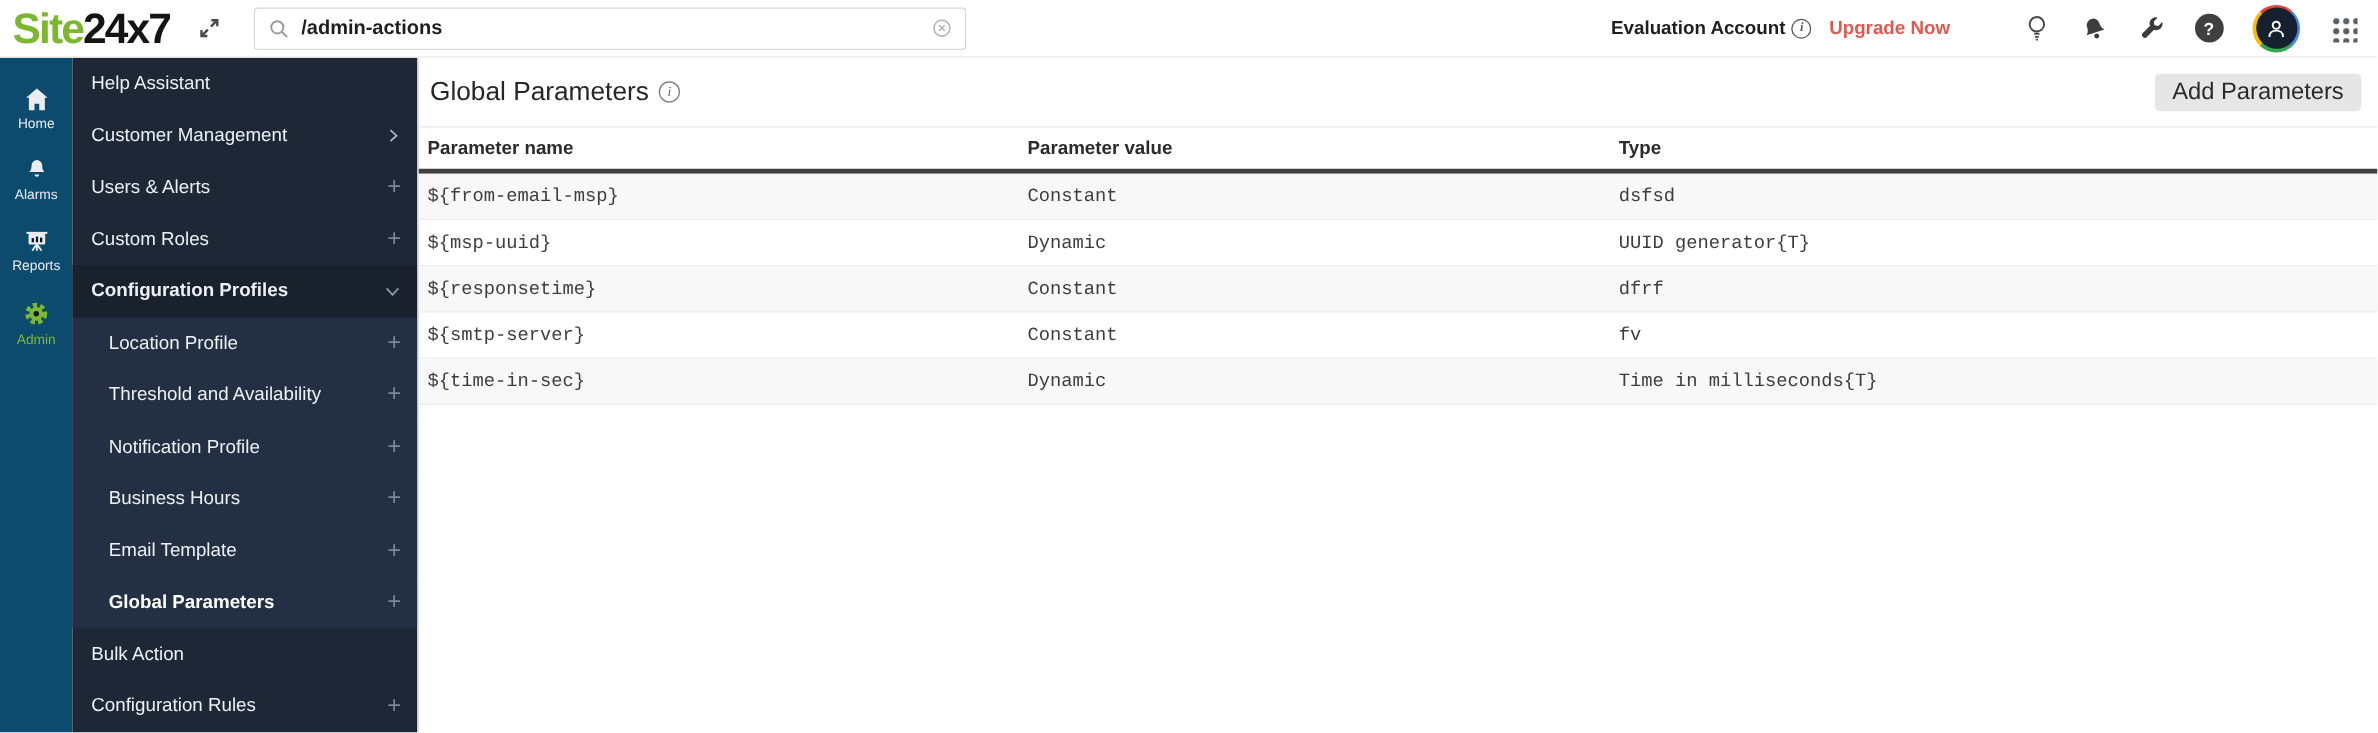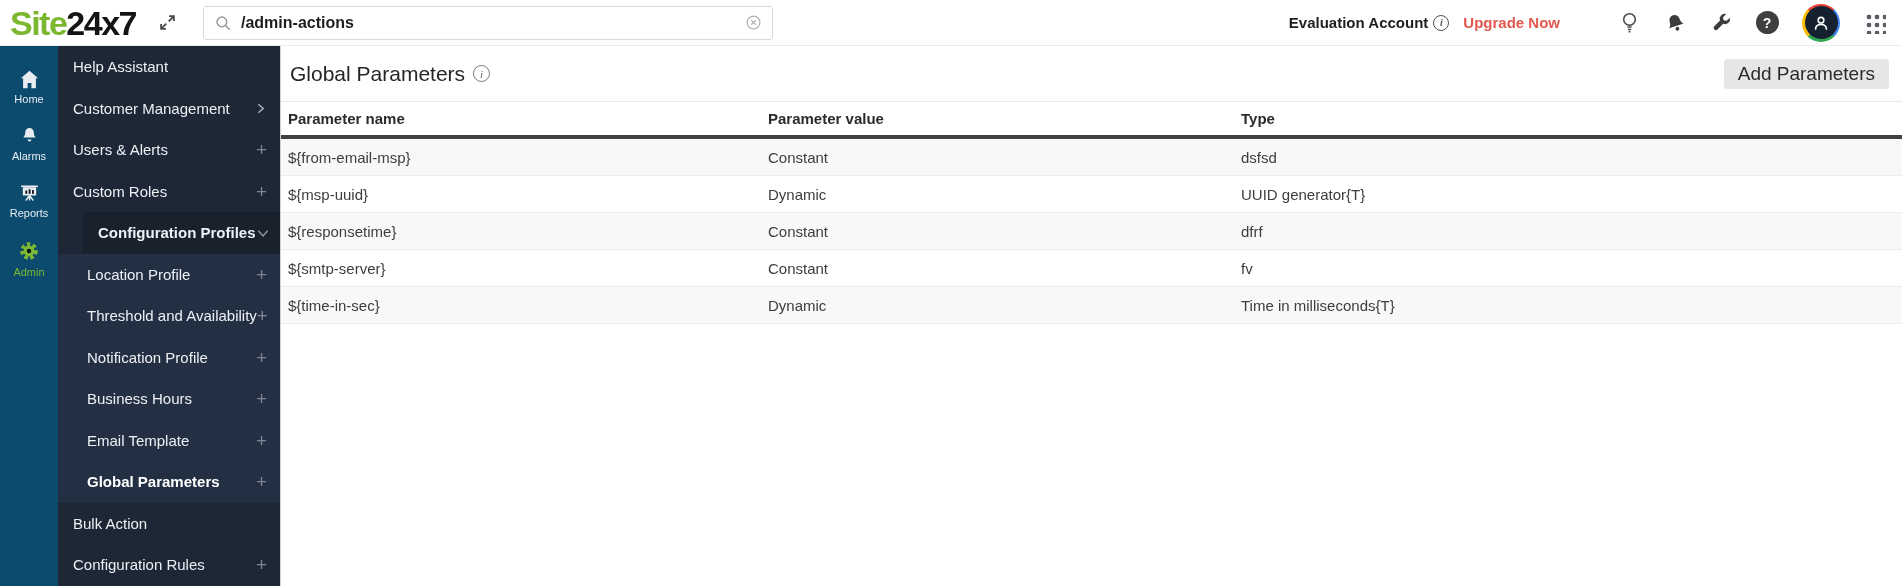--- a/index.html
+++ b/index.html
@@ -27,37 +27,37 @@
   .avatar-inner { width:33px; height:33px; border-radius:50%; background:#15212f; display:flex; align-items:center; justify-content:center; }
   .apps-grid { width:22px; height:22px; margin-left:24px; background-image:radial-gradient(circle, #5a5f66 2.3px, transparent 2.6px); background-size:8px 8px; background-position:1px 1px; cursor:pointer; }
   
   .app { display:flex; height:540px; }
   
   .rail { width:58px; background:#0c4a6e; display:flex; flex-direction:column; align-items:flex-end; padding-top:24px; flex-shrink:0; }
   .rail-item { display:flex; flex-direction:column; align-items:center; margin-bottom:21px; cursor:pointer; width:100%; }
   .rail-item .lbl { font-size:11px; color:#e9edf2; margin-top:4px; }
   .rail-item.active .lbl { color:#7cb832; }
   
-  .menu { width:222px; background:#1d2735; color:#edf0f4; flex-shrink:0; display:flex; flex-direction:column; }
+  .menu { width:276px; background:#1d2735; color:#edf0f4; flex-shrink:0; display:flex; flex-direction:column; }
   .menu-item { height:41.5px; display:flex; align-items:center; justify-content:space-between; padding:0 13px 0 15px; font-size:15px; cursor:pointer; flex-shrink:0; }
   .menu-item .mi-label { white-space:nowrap; }
-  .menu-item.section-open { background:#19212d; font-weight:bold;margin-left:25px; }
+  .menu-item.section-open { background:#19212d; font-weight:bold; }
   .menu-item.sub { background:#232f42; padding-left:29px; }
   .menu-item.selected .mi-label { font-weight:bold; color:#fff; }
   .plus-ic { color:#7d8694; font-size:19px; font-weight:400; line-height:1; }
   
   .main { flex:1; background:#fff; border-left:1px solid #cfd2d6; display:flex; flex-direction:column; }
   .page-head { height:56px; display:flex; align-items:center; justify-content:space-between; padding:0 13px 0 9px; border-bottom:1px solid #e9e9e9; }
   .page-title-wrap { display:flex; align-items:center; }
   .page-title { font-size:21px; color:#262626; }
   .title-info { width:17px; height:17px; border:1.4px solid #777; border-radius:50%; display:inline-flex; align-items:center; justify-content:center; font-size:11px; color:#666; margin-left:8px; font-style:italic; font-family:"Liberation Serif",serif; }
   .btn-add { background:#e6e6e6; border:none; border-radius:4px; height:30px; padding:0 14px; font-family:"Liberation Sans",sans-serif; font-size:19px; color:#2b2b2b; cursor:pointer; }
   .grid-row { display:grid; grid-template-columns:480px 473px 1fr; align-items:center; padding-left:7px; height:37px; font-size:15px; flex-shrink:0; }
   .t-head { font-weight:bold; color:#2b2b2b; border-bottom:4px solid #404040; }
-  .t-row { color:#3d3d3d; border-bottom:1px solid #ededed; }
+  .t-row { color:#3d3d3d; border-bottom:1px solid #ededed;font-family:Liberation Mono, monospace; }
   .t-row:nth-child(odd) { background:#f8f8f8; }
   .cell { overflow:hidden; white-space:nowrap; }
   svg { display:block; }
 </style>
 </head>
 <body>
 
 <div class="topbar">
   <div class="logo">
     <span class="green">Site</span><span class="dark">24x7</span>

